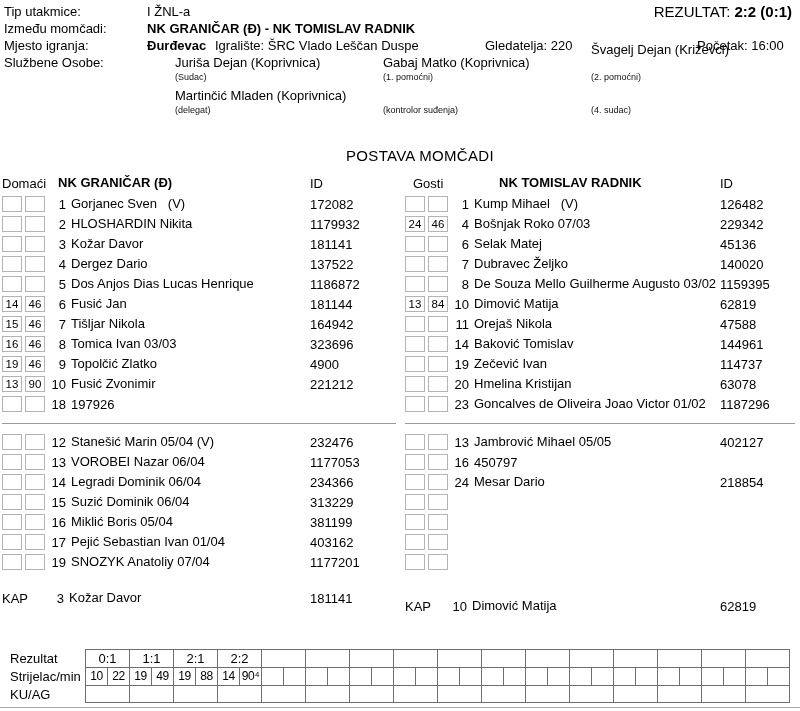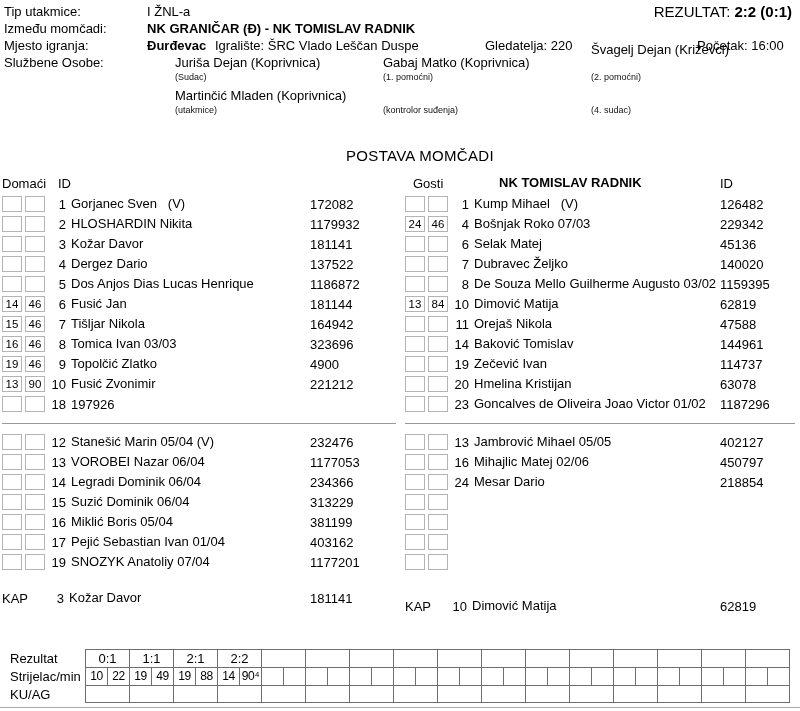--- a/index.html
+++ b/index.html
@@ -73,35 +73,36 @@
   </div>
 
   <div class="officials">
     <span class="abs" style="left:147px;top:55px">Juriša Dejan (Koprivnica)</span>
     <span class="abs" style="left:355px;top:55px">Gabaj Matko (Koprivnica)</span>
     <span class="abs" style="left:563px;top:42px">Švagelj Dejan (Križevci)</span>
     <span class="abs small" style="left:147px;top:72px">(Sudac)</span>
     <span class="abs small" style="left:355px;top:72px">(1. pomoćni)</span>
     <span class="abs small" style="left:563px;top:72px">(2. pomoćni)</span>
     <span class="abs" style="left:147px;top:88px">Martinčić Mladen (Koprivnica)</span>
-    <span class="abs small" style="left:147px;top:105px">(utakmice)</span>
+    <span class="abs small" style="left:147px;top:105px">(delegat)</span>
     <span class="abs small" style="left:355px;top:105px">(kontrolor suđenja)</span>
     <span class="abs small" style="left:563px;top:105px">(4. sudac)</span>
   </div>
 
   <div class="result-line">
     <span>REZULTAT: </span><span class="b">2:2 (0:1)</span>
   </div>
 </div>
 
 <div class="postava">POSTAVA MOMČADI</div>
 
 <div class="roster home">
   <div class="roster-hdr">
     <span class="c-side">Domaći</span>
+    <span class="c-name b">NK GRANIČAR (Đ)</span>
     <span class="c-id">ID</span>
   </div>
 
   <div>
 
       <div class="roster-row">
         <span class="c-sub"></span>
         <span class="c-sub"></span>
         <span class="c-num">1</span>
         <span class="c-name">Gorjanec Sven   (V)</span>
@@ -364,21 +365,20 @@
         <span class="c-sub"></span>
         <span class="c-num">13</span>
         <span class="c-name">Jambrović Mihael 05/05</span>
         <span class="c-id">402127</span>
       </div>
 
       <div class="roster-row">
         <span class="c-sub"></span>
         <span class="c-sub"></span>
         <span class="c-num">16</span>
-        <span class="c-name">Mihajlic Matej 02/06</span>
         <span class="c-id">450797</span>
       </div>
 
       <div class="roster-row">
         <span class="c-sub"></span>
         <span class="c-sub"></span>
         <span class="c-num">24</span>
         <span class="c-name">Mesar Dario</span>
         <span class="c-id">218854</span>
       </div>

